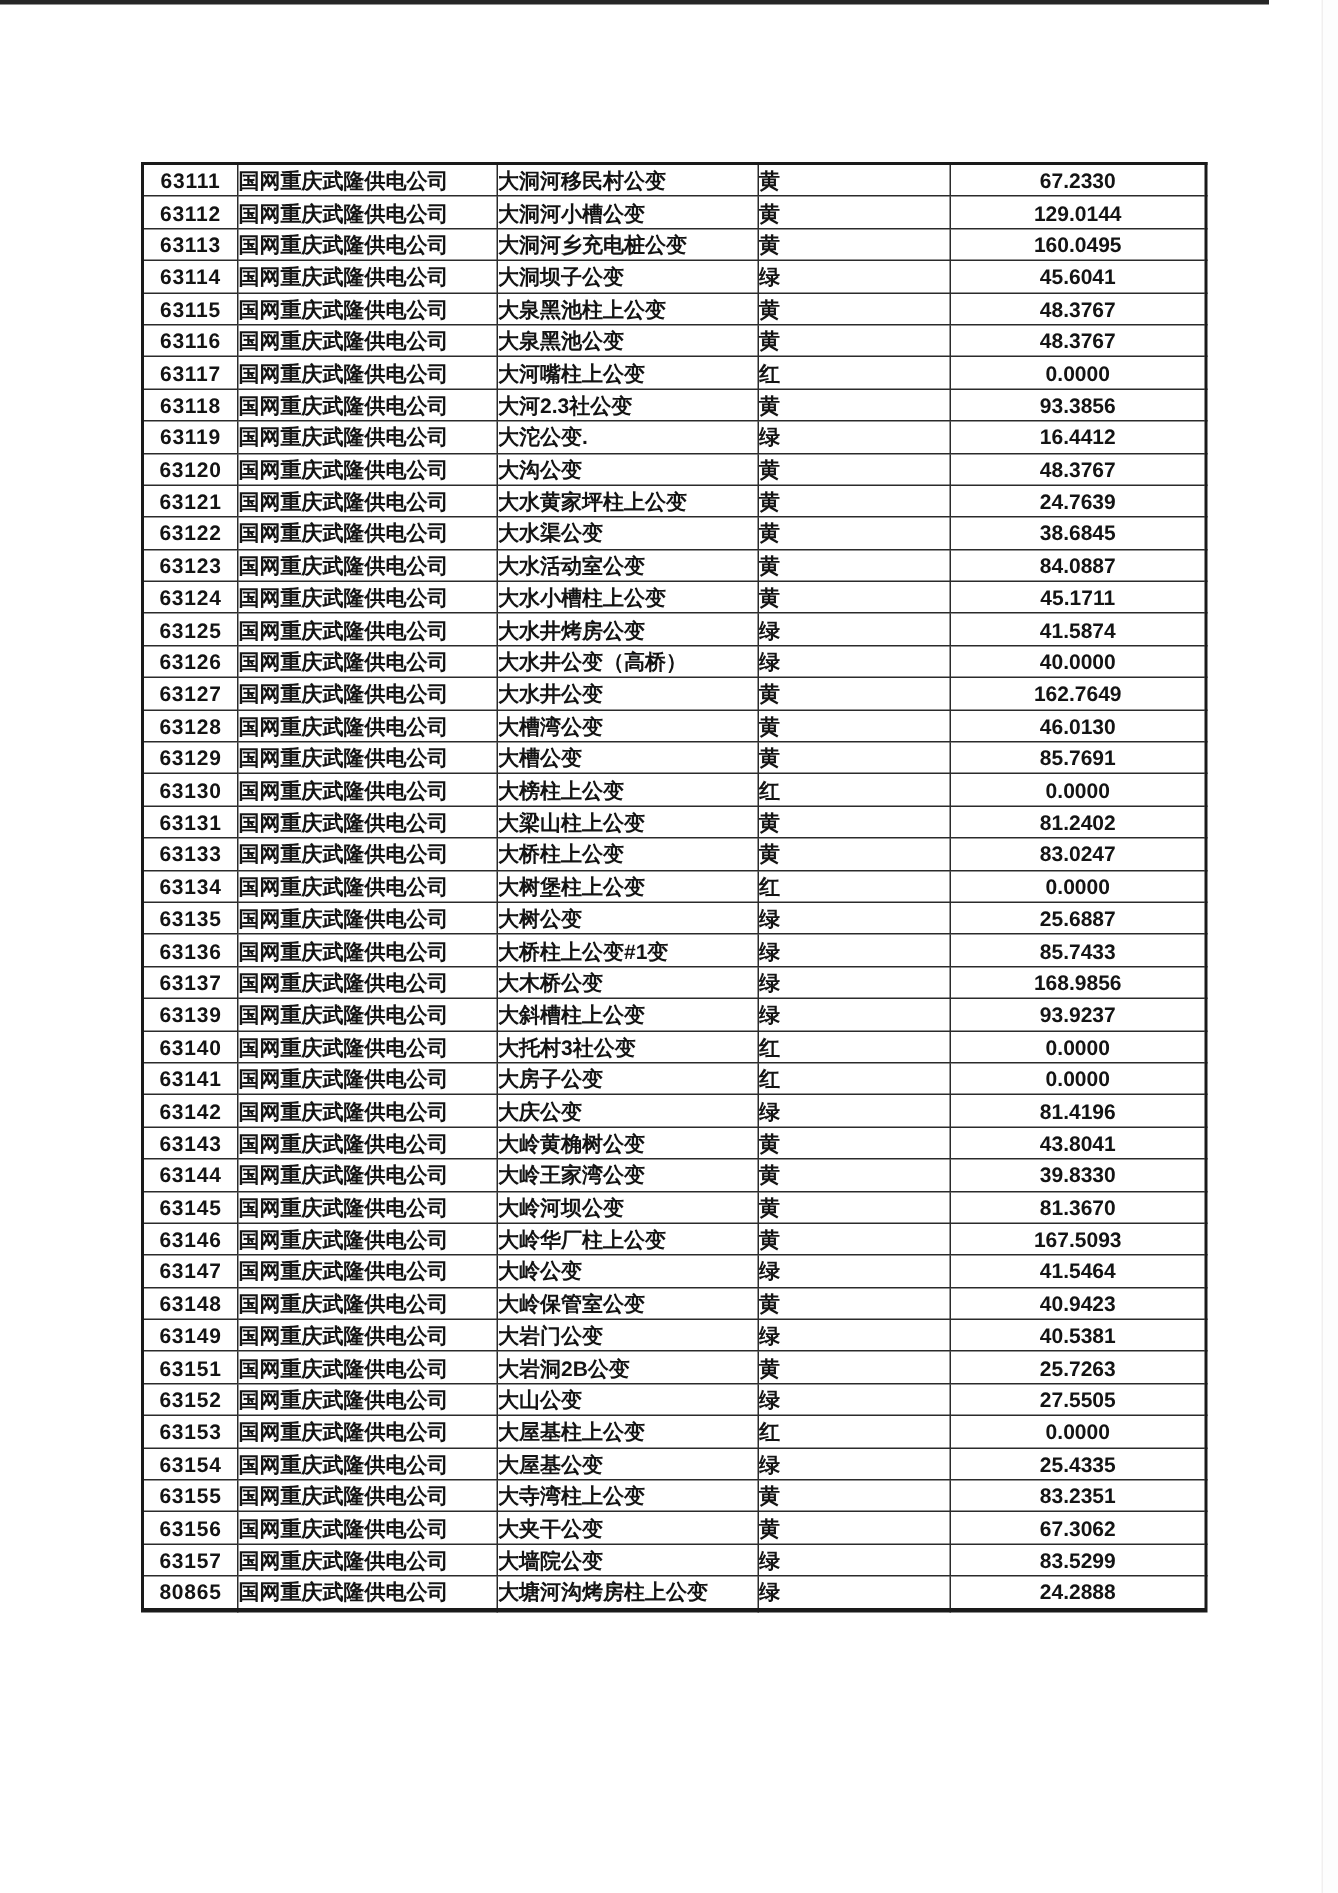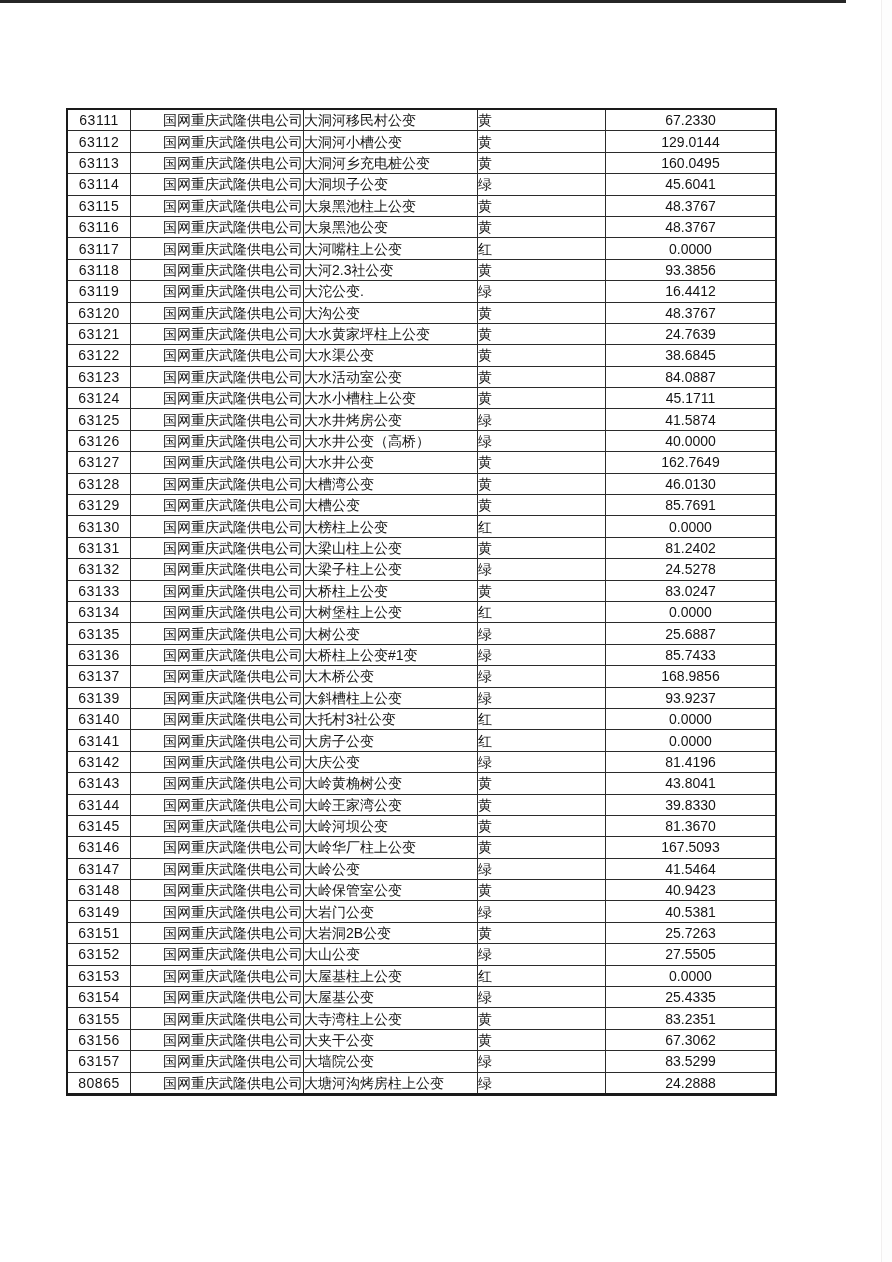--- a/index.html
+++ b/index.html
@@ -27,43 +27,44 @@
     position: absolute;
     top: 0;
     left: 881px;
     width: 11px;
     height: 1262px;
     background: #fdfdfd;
     border-left: 1px solid #f1efef;
   }
   .table-wrap {
     position: absolute;
-    left: 66px;
+    left: 94px;
     top: 108px;
     width: 703px;
+    font-weight: bold;
   }
   table.data-table {
     border-collapse: collapse;
     table-layout: fixed;
     width: 703px;
     border: 2px solid #1a1a1a;
     border-bottom-width: 3px;
   }
   table.data-table td {
     border: 1px solid #2b2b2b;
     height: 20.4px;
     font-size: 14px;
     line-height: 1;
     padding: 0;
     white-space: nowrap;
     overflow: hidden;
     vertical-align: middle;
   }
   td.col-id      { width: 62px;  text-align: center; letter-spacing: 0.5px; }
-  td.col-company { width: 172px; text-align: right; padding-left: 6px; }
+  td.col-company { width: 172px; text-align: left; padding-left: 6px; }
   td.col-station { width: 173px; text-align: left; padding-left: 6px; }
   td.col-color   { width: 127px; text-align: left; padding-left: 6px; }
   td.col-value   { width: 169px; text-align: center; }
 </style>
 </head>
 <body>
 
 <div class="top-scan-line"></div>
 <div class="right-scan-strip"></div>
 
@@ -211,27 +212,20 @@
           <td class="col-value">0.0000</td>
         </tr>
         <tr>
           <td class="col-id">63131</td>
           <td class="col-company">国网重庆武隆供电公司</td>
           <td class="col-station">大梁山柱上公变</td>
           <td class="col-color">黄</td>
           <td class="col-value">81.2402</td>
         </tr>
         <tr>
-          <td class="col-id">63132</td>
-          <td class="col-company">国网重庆武隆供电公司</td>
-          <td class="col-station">大梁子柱上公变</td>
-          <td class="col-color">绿</td>
-          <td class="col-value">24.5278</td>
-        </tr>
-        <tr>
           <td class="col-id">63133</td>
           <td class="col-company">国网重庆武隆供电公司</td>
           <td class="col-station">大桥柱上公变</td>
           <td class="col-color">黄</td>
           <td class="col-value">83.0247</td>
         </tr>
         <tr>
           <td class="col-id">63134</td>
           <td class="col-company">国网重庆武隆供电公司</td>
           <td class="col-station">大树堡柱上公变</td>

